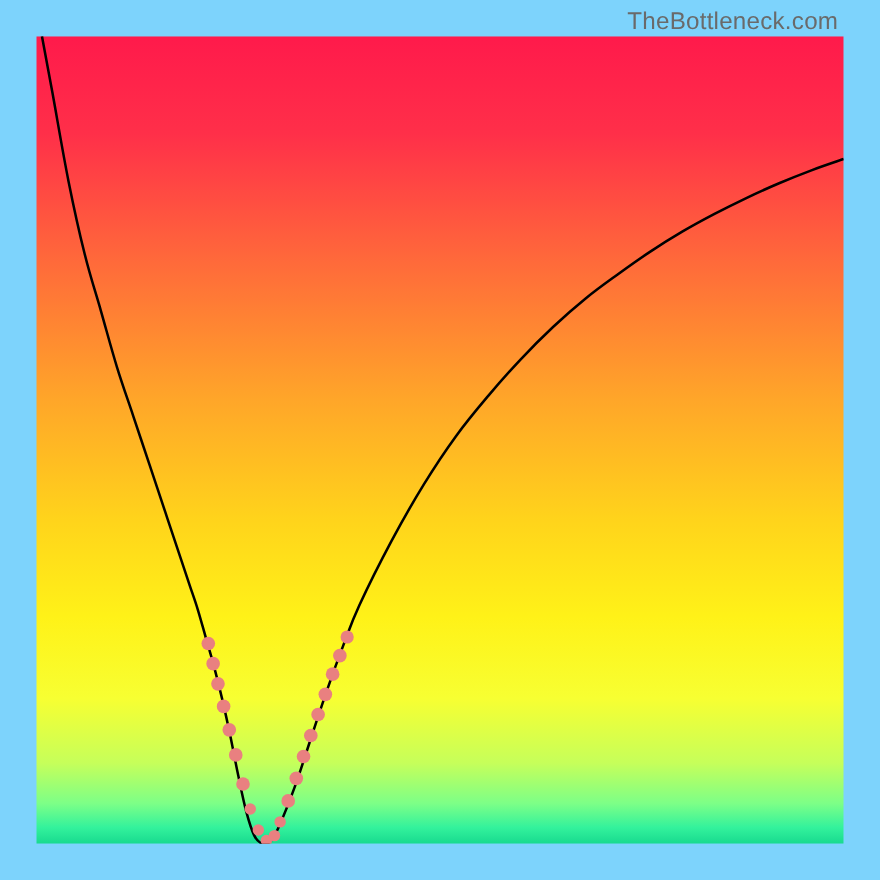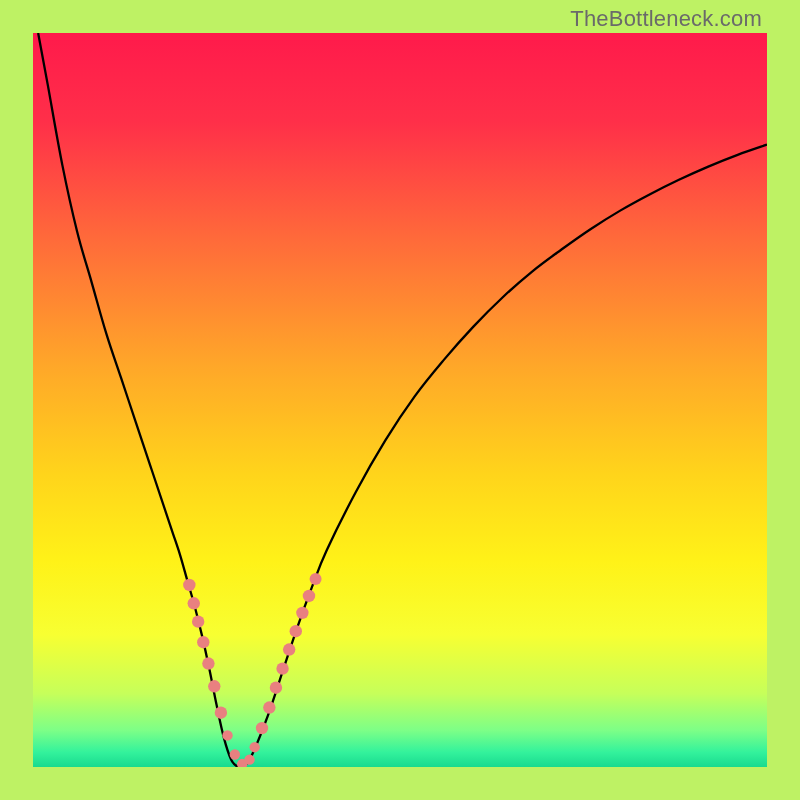--- a/index.html
+++ b/index.html
@@ -9,21 +9,21 @@
     height: 800px;
     overflow: hidden;
     background: #000;
     font-family: Arial, Helvetica, sans-serif;
   }
   .frame {
     position: absolute;
     left: 0; top: 0;
     width: 800px;
     height: 800px;
-    background: #bef264;
+    background: #7dd3fc;
   }
   .plot-area {
     position: absolute;
     left: 33px;
     top: 33px;
     width: 734px;
     height: 734px;
     overflow: hidden;
   }
   .gradient {

